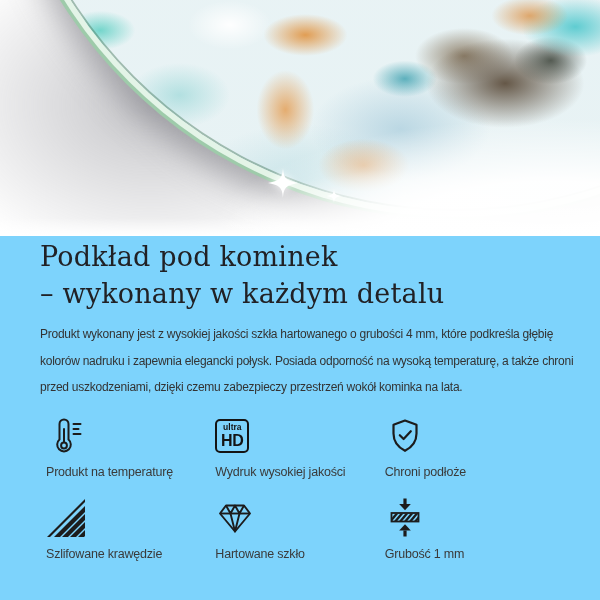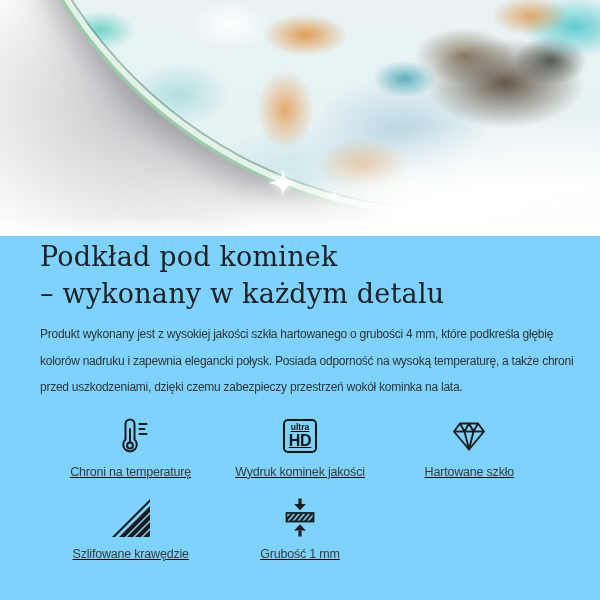--- a/index.html
+++ b/index.html
@@ -43,21 +43,21 @@
   
   .content{padding:2px 40px 0;}
   .title{margin:0;font-family:"DejaVu Serif","Liberation Serif",serif;font-weight:400;
     font-size:27px;line-height:37px;color:#212125;letter-spacing:0.2px;}
   .desc{margin:9px 0 0;font-size:12px;line-height:26.6px;letter-spacing:-0.25px;
     color:#333333;width:534px;}
 
   
   .features{margin-top:12px;display:grid;grid-template-columns:repeat(3,1fr);
     row-gap:16px;padding:0 6px;}
-  .feature{display:flex;flex-direction:column;align-items:center;text-decoration:underline;}
+  .feature{display:flex;flex-direction:column;align-items:flex-start;}
   .icon-box{height:46px;display:flex;align-items:center;justify-content:center;color:#1c1c1c;}
   .feature-label{margin-top:6px;font-size:12.5px;color:#3a3a3a;letter-spacing:-0.2px;}
   .uhd{width:34px;height:34px;border:2.5px solid #141414;border-radius:5px;box-sizing:border-box;
     display:flex;flex-direction:column;align-items:center;justify-content:center;
     font-weight:700;color:#141414;line-height:1;}
   .uhd .t{font-size:8.5px;margin-bottom:1px;}
   .uhd .b{font-size:16px;letter-spacing:-0.3px;}
   svg.icon{display:block;}
 </style>
 </head>
@@ -91,64 +91,73 @@
         <div class="icon-box">
           <svg class="icon" width="38" height="40" viewBox="0 0 38 40" fill="none" stroke="currentColor" stroke-width="2" stroke-linecap="round">
             <path d="M13.5 8 a4.5 4.5 0 0 1 9 0 V23.5 a6.8 6.8 0 1 1 -9 0 Z"></path>
             <line x1="18" y1="13" x2="18" y2="26"></line>
             <circle cx="18" cy="29.5" r="2.9"></circle>
             <line x1="27.5" y1="8" x2="34.5" y2="8"></line>
             <line x1="27.5" y1="13" x2="32.5" y2="13"></line>
             <line x1="27.5" y1="18" x2="34.5" y2="18"></line>
           </svg>
         </div>
-        <div class="feature-label">Chroni na temperaturę</div>
+        <div class="feature-label">Produkt na temperaturę</div>
       </div>
 
       <div class="feature">
         <div class="icon-box">
           <div class="uhd">
             <span class="t">ultra</span>
             <span class="b">HD</span>
           </div>
         </div>
-        <div class="feature-label">Wydruk kominek jakości</div>
+        <div class="feature-label">Wydruk wysokiej jakości</div>
       </div>
-
 
       <div class="feature">
         <div class="icon-box">
-          <svg class="icon" width="40" height="38" viewBox="0 0 40 38" fill="none" stroke="currentColor" stroke-width="1.9" stroke-linejoin="round">
-            <path d="M11 6.5 L29 6.5 L35 14.5 L20 32.5 L5 14.5 Z"></path>
-            <line x1="5" y1="14.5" x2="35" y2="14.5"></line>
-            <path d="M11 6.5 L15.5 14.5 L20 6.5 L24.5 14.5 L29 6.5"></path>
-            <path d="M15.5 14.5 L20 32.5 L24.5 14.5"></path>
+          <svg class="icon" width="40" height="38" viewBox="0 0 40 38" fill="none" stroke="currentColor" stroke-width="2.2" stroke-linecap="round" stroke-linejoin="round">
+            <path d="M20 3.5 L31.5 7.8 V16.5 C31.5 24.5 27 30.2 20 33.8 C13 30.2 8.5 24.5 8.5 16.5 V7.8 Z"></path>
+            <path d="M14.8 18.2 L18.6 22 L25.8 14.2"></path>
           </svg>
         </div>
-        <div class="feature-label">Hartowane szkło</div>
+        <div class="feature-label">Chroni podłoże</div>
       </div>
 
       <div class="feature">
         <div class="icon-box">
           <svg class="icon" width="40" height="40" viewBox="0 0 40 40">
             <defs>
                 <clipPath id="triClip">
                   <polygon points="1,39 39,39 39,1"></polygon>
                 </clipPath>
               </defs>
             <g clip-path="url(#triClip)" stroke="currentColor" stroke-width="4.2">
               <line x1="0" y1="40" x2="40" y2="0"></line>
               <line x1="9" y1="41" x2="41" y2="9"></line>
               <line x1="17" y1="41" x2="41" y2="17"></line>
               <line x1="25" y1="41" x2="41" y2="25"></line>
               <line x1="33" y1="41" x2="41" y2="33"></line>
             </g>
           </svg>
         </div>
         <div class="feature-label">Szlifowane krawędzie</div>
+      </div>
+
+      <div class="feature">
+        <div class="icon-box">
+          <svg class="icon" width="40" height="38" viewBox="0 0 40 38" fill="none" stroke="currentColor" stroke-width="1.9" stroke-linejoin="round">
+            <path d="M11 6.5 L29 6.5 L35 14.5 L20 32.5 L5 14.5 Z"></path>
+            <line x1="5" y1="14.5" x2="35" y2="14.5"></line>
+            <path d="M11 6.5 L15.5 14.5 L20 6.5 L24.5 14.5 L29 6.5"></path>
+            <path d="M15.5 14.5 L20 32.5 L24.5 14.5"></path>
+          </svg>
+        </div>
+        <div class="feature-label">Hartowane szkło</div>
       </div>
 
       <div class="feature">
         <div class="icon-box">
           <svg class="icon" width="40" height="42" viewBox="0 0 40 42">
             <defs>
                 <clipPath id="barClip">
                   <rect x="7" y="16.5" width="26" height="7.5"></rect>
                 </clipPath>
               </defs>

